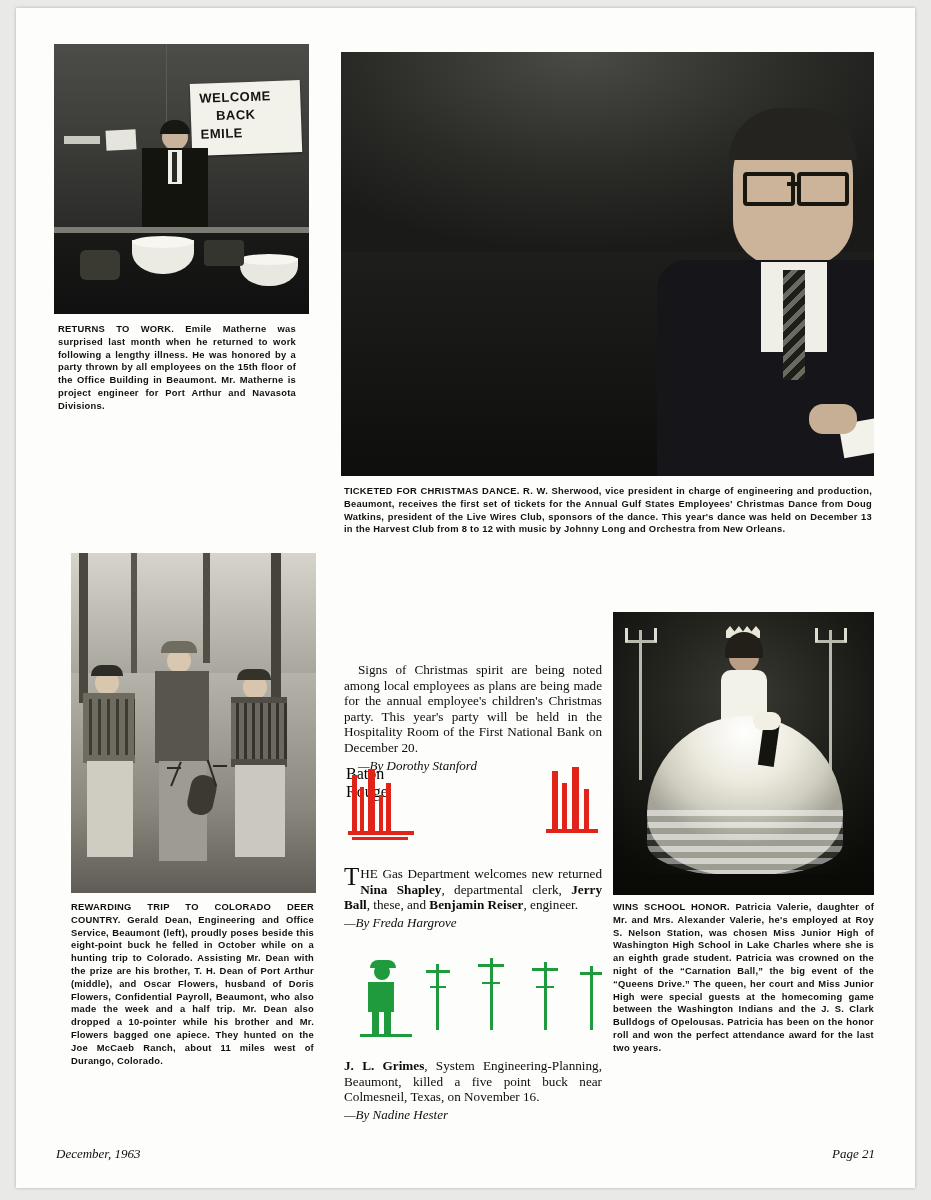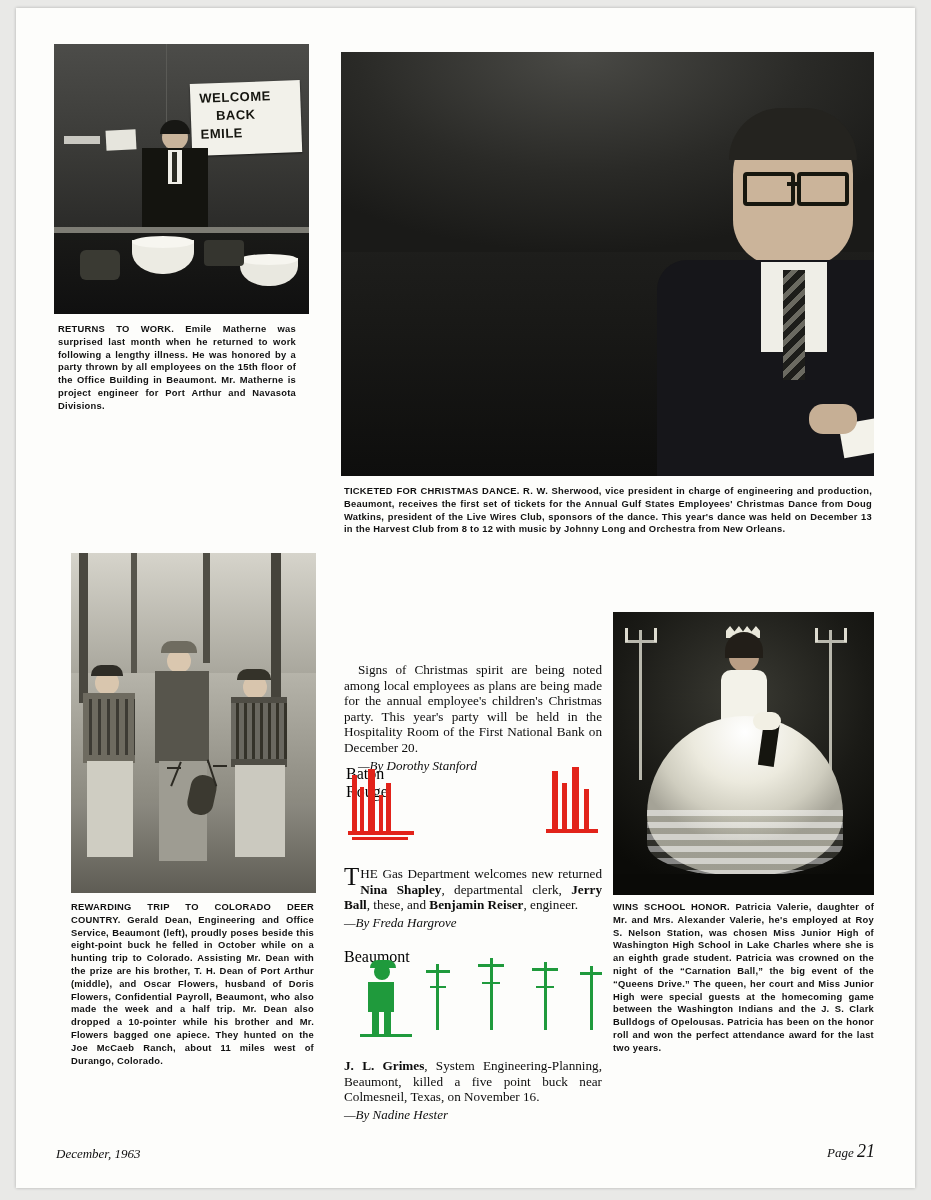--- a/index.html
+++ b/index.html
@@ -227,21 +227,20 @@
     <div style="position:absolute;left:192px;top:38px;width:18px;height:2px;background:#1f9a3c;"></div>
     <div style="position:absolute;left:246px;top:18px;width:3px;height:64px;background:#1f9a3c;"></div>
     <div style="position:absolute;left:236px;top:24px;width:22px;height:3px;background:#1f9a3c;"></div>
 
     <div style="position:absolute;left:30px;top:16px;width:16px;height:16px;border-radius:50%;background:#1f9a3c;"></div>
     <div style="position:absolute;left:26px;top:12px;width:26px;height:8px;border-radius:10px 10px 0 0;background:#1f9a3c;"></div>
     <div style="position:absolute;left:24px;top:34px;width:26px;height:30px;background:#1f9a3c;"></div>
     <div style="position:absolute;left:28px;top:64px;width:7px;height:22px;background:#1f9a3c;"></div>
     <div style="position:absolute;left:40px;top:64px;width:7px;height:22px;background:#1f9a3c;"></div>
     <div style="position:absolute;left:16px;top:86px;width:52px;height:3px;background:#1f9a3c;"></div>
-    <div class="script">Beaumont</div>
   </div>
 
   <div class="body" style="position:absolute;left:328px;top:1050px;width:258px;">
     <b>J. L. Grimes</b><span>, System Engineering-Planning, Beaumont, killed a five point buck near Colmesneil, Texas, on November 16.</span>
     <div class="byline">—By Nadine Hester</div>
   </div>
 
   <div class="photo" style="left:597px;top:604px;width:261px;height:283px;">
     <div class="ph-inner" style="background:linear-gradient(180deg,#14140f 0%,#0c0c09 100%);"></div>
 
@@ -278,17 +277,17 @@
 
   <div class="cap" style="position:absolute;left:597px;top:893px;width:261px;">
     <span class="lead">WINS SCHOOL HONOR.</span><span> Patricia Valerie, daughter of Mr. and Mrs. Alexander Valerie, he's employed at Roy S. Nelson Station, was chosen Miss Junior High of Washington High School in Lake Charles where she is an eighth grade student. Patricia was crowned on the night of the “Carnation Ball,” the big event of the “Queens Drive.” The queen, her court and Miss Junior High were special guests at the homecoming game between the Washington Indians and the J. S. Clark Bulldogs of Opelousas. Patricia has been on the honor roll and won the perfect attendance award for the last two years.</span>
   </div>
 
   <div class="footer" style="left:40px;">
     <span>December, 1963</span>
   </div>
   <div class="footer" style="right:40px;">
     <span>Page</span>
-    <span style="font-size:18px;">21</span>
+    <span style="font-size:13px;">21</span>
   </div>
 
 </div>
 </div>
 
 </body></html>

